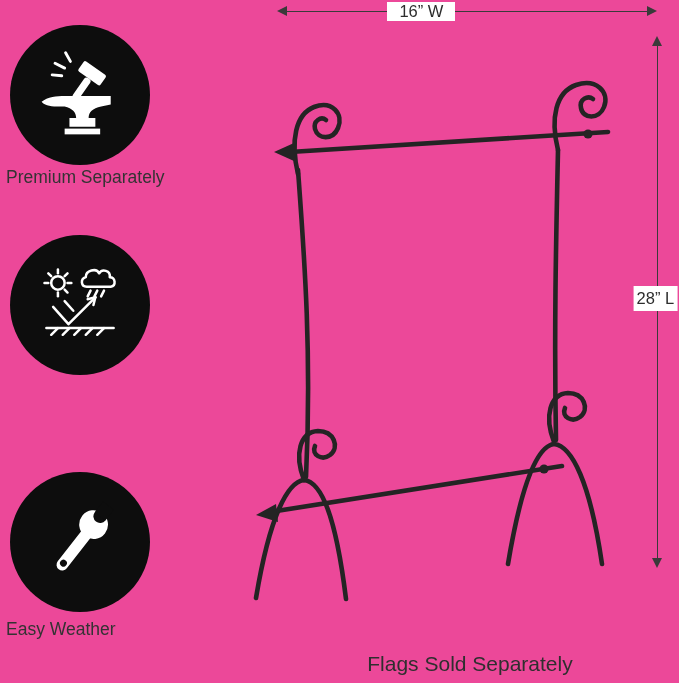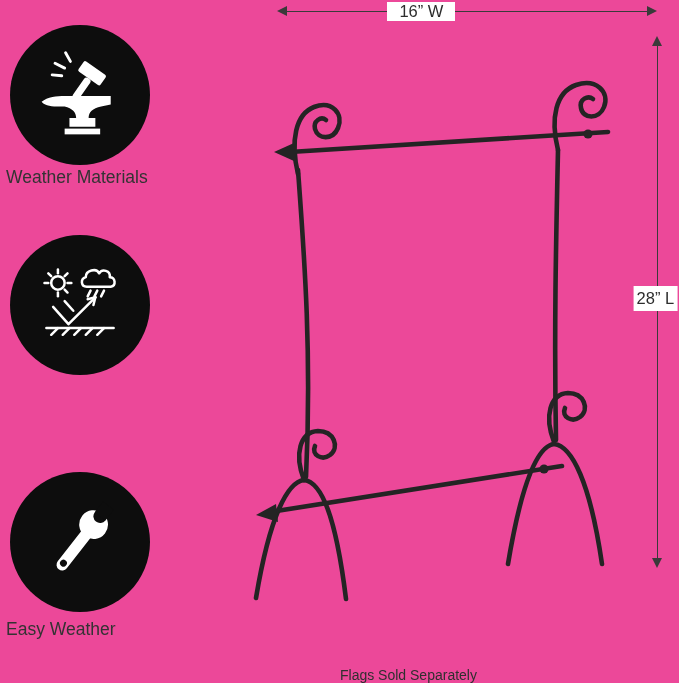--- a/index.html
+++ b/index.html
@@ -30,22 +30,22 @@
   .dim-v .line{position:absolute;left:8px;top:7px;bottom:7px;border-left:1.7px solid #3a3a3a;}
   .dim-v .head-up{position:absolute;top:0;left:3.2px;width:0;height:0;border-style:solid;
     border-width:0 5.5px 10px 5.5px;border-color:transparent transparent #3a3a3a transparent;}
   .dim-v .head-down{position:absolute;bottom:0;left:3.2px;width:0;height:0;border-style:solid;
     border-width:10px 5.5px 0 5.5px;border-color:#3a3a3a transparent transparent transparent;}
   .dim-v .dim-text{
     position:absolute;top:250px;left:9px;transform:translateX(-56%);
     background:#ffffff;padding:3px 3px;font-size:16.5px;color:#2d2d2d;white-space:nowrap;
   }
   .footnote{
-    position:absolute;left:340px;top:667px;width:260px;text-align:left;
-    font-size:14px;color:#2f2f2f;
+    position:absolute;left:340px;top:652px;width:260px;text-align:center;
+    font-size:21px;color:#2f2f2f;
   }
   .stand{position:absolute;left:238px;top:52px;}
 </style>
 </head>
 <body>
 
 <div class="canvas">
 
   <div class="dim-h">
     <span class="head-left"></span>
@@ -71,21 +71,21 @@
         <line x1="40" y1="15" x2="35" y2="6"></line>
         <line x1="34" y1="22" x2="24" y2="17"></line>
         <line x1="31" y1="30" x2="21" y2="29"></line>
       </g>
       <path fill="#ffffff" d="M 10 57 C 16 52 26 51 34 51 L 82 51 L 82 60 L 72 62
         C 63 64 59 68 59 74 L 66 74 L 66 83 L 39 83 L 39 74 L 46 74
         C 46 68 42 64 34 62 L 26 62 C 18 62 12 60 10 57 Z"></path>
       <rect x="34" y="85" width="37" height="6" fill="#ffffff"></rect>
     </svg>
   </div>
-  <div class="feature-label" style="left:6px;top:166px;">Weather Materials</div>
+  <div class="feature-label" style="left:6px;top:166px;">Premium Separately</div>
 
   <div class="icon-circle" style="left:10px;top:235px;">
     <svg width="96" height="96" viewBox="0 0 100 100" fill="none" stroke="#ffffff" stroke-width="2.6" stroke-linecap="round" stroke-linejoin="round">
 
       <circle cx="27" cy="27" r="7"></circle>
       <line x1="27" y1="13" x2="27" y2="17"></line>
       <line x1="27" y1="37" x2="27" y2="41"></line>
       <line x1="13" y1="27" x2="17" y2="27"></line>
       <line x1="37" y1="27" x2="41" y2="27"></line>
       <line x1="17" y1="17" x2="20" y2="20"></line>

